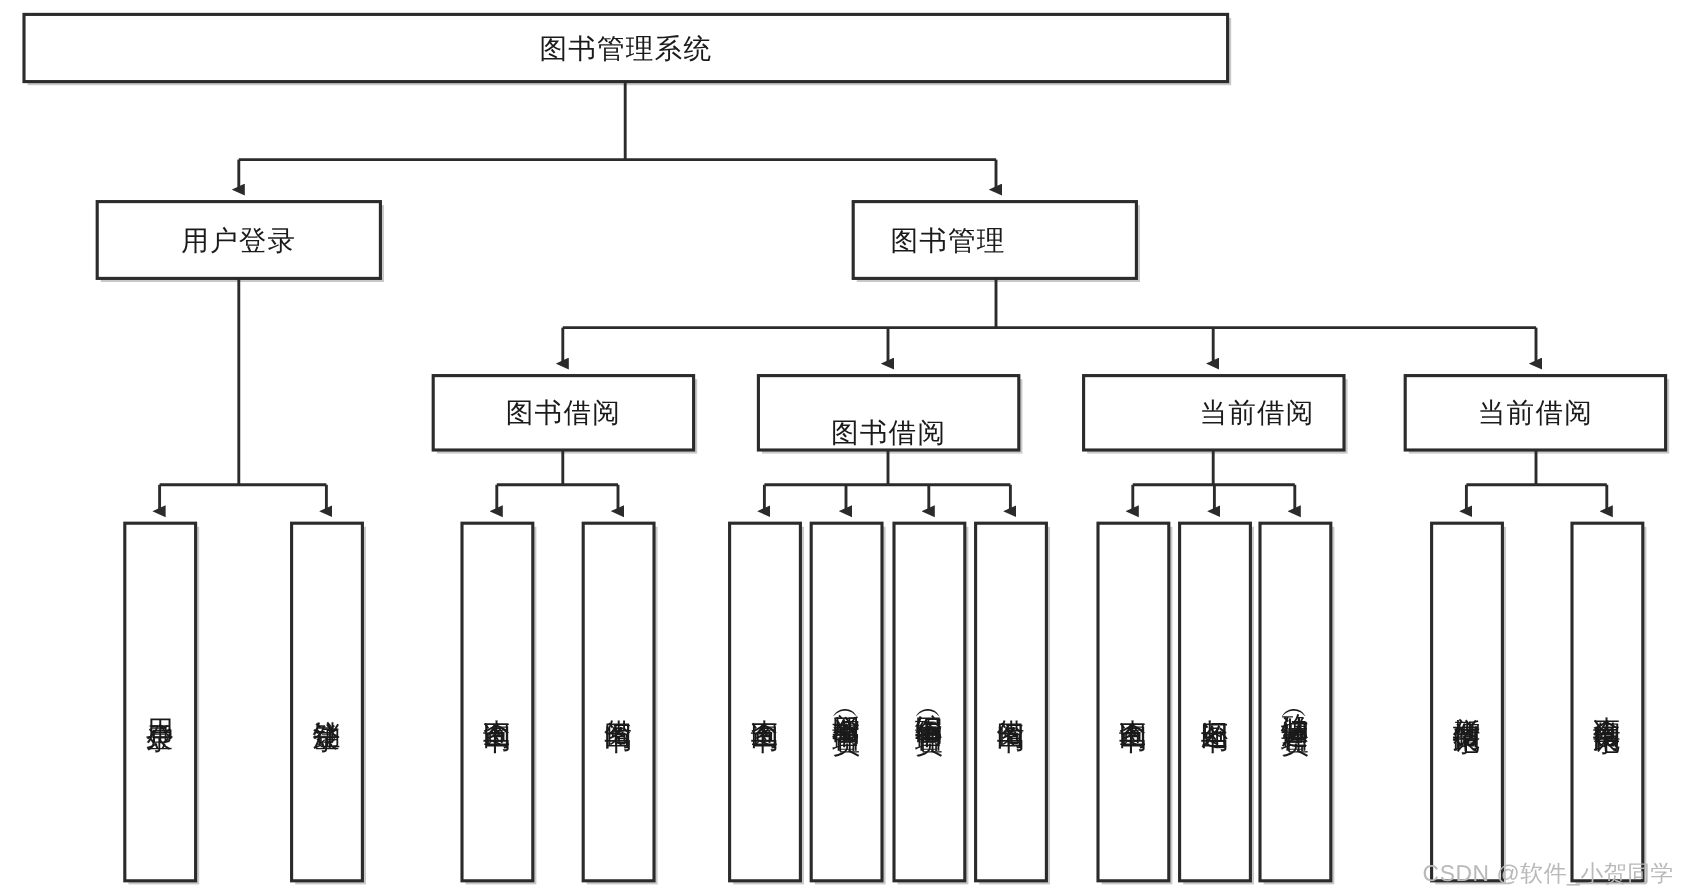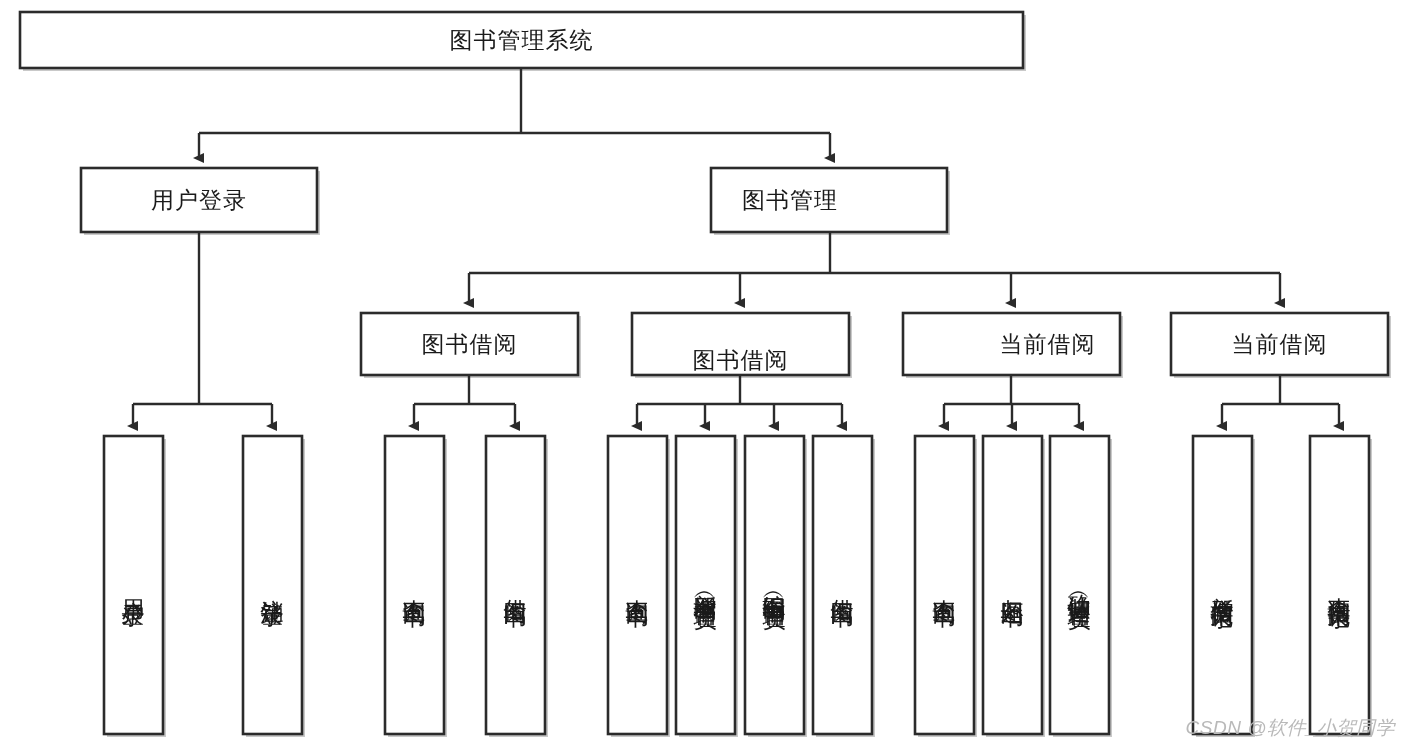--- a/index.html
+++ b/index.html
@@ -71,21 +71,20 @@
   #watermark {
     position: absolute;
     right: 10px;
     bottom: 6px;
     font-family: "Liberation Sans", sans-serif;
     font-size: 19px;
     color: #b9b9b9;
     letter-spacing: 0.5px;
     white-space: nowrap;
     pointer-events: none;
-    font-style: italic;
   }
 </style>
 </head>
 <body>
 
 <div id="diagram-root">
 
   <svg class="flow" viewBox="0 0 1405 747">
     <defs>
       <marker id="arrow" markerWidth="11" markerHeight="11" refX="5" refY="5" orient="auto" markerUnits="userSpaceOnUse">

